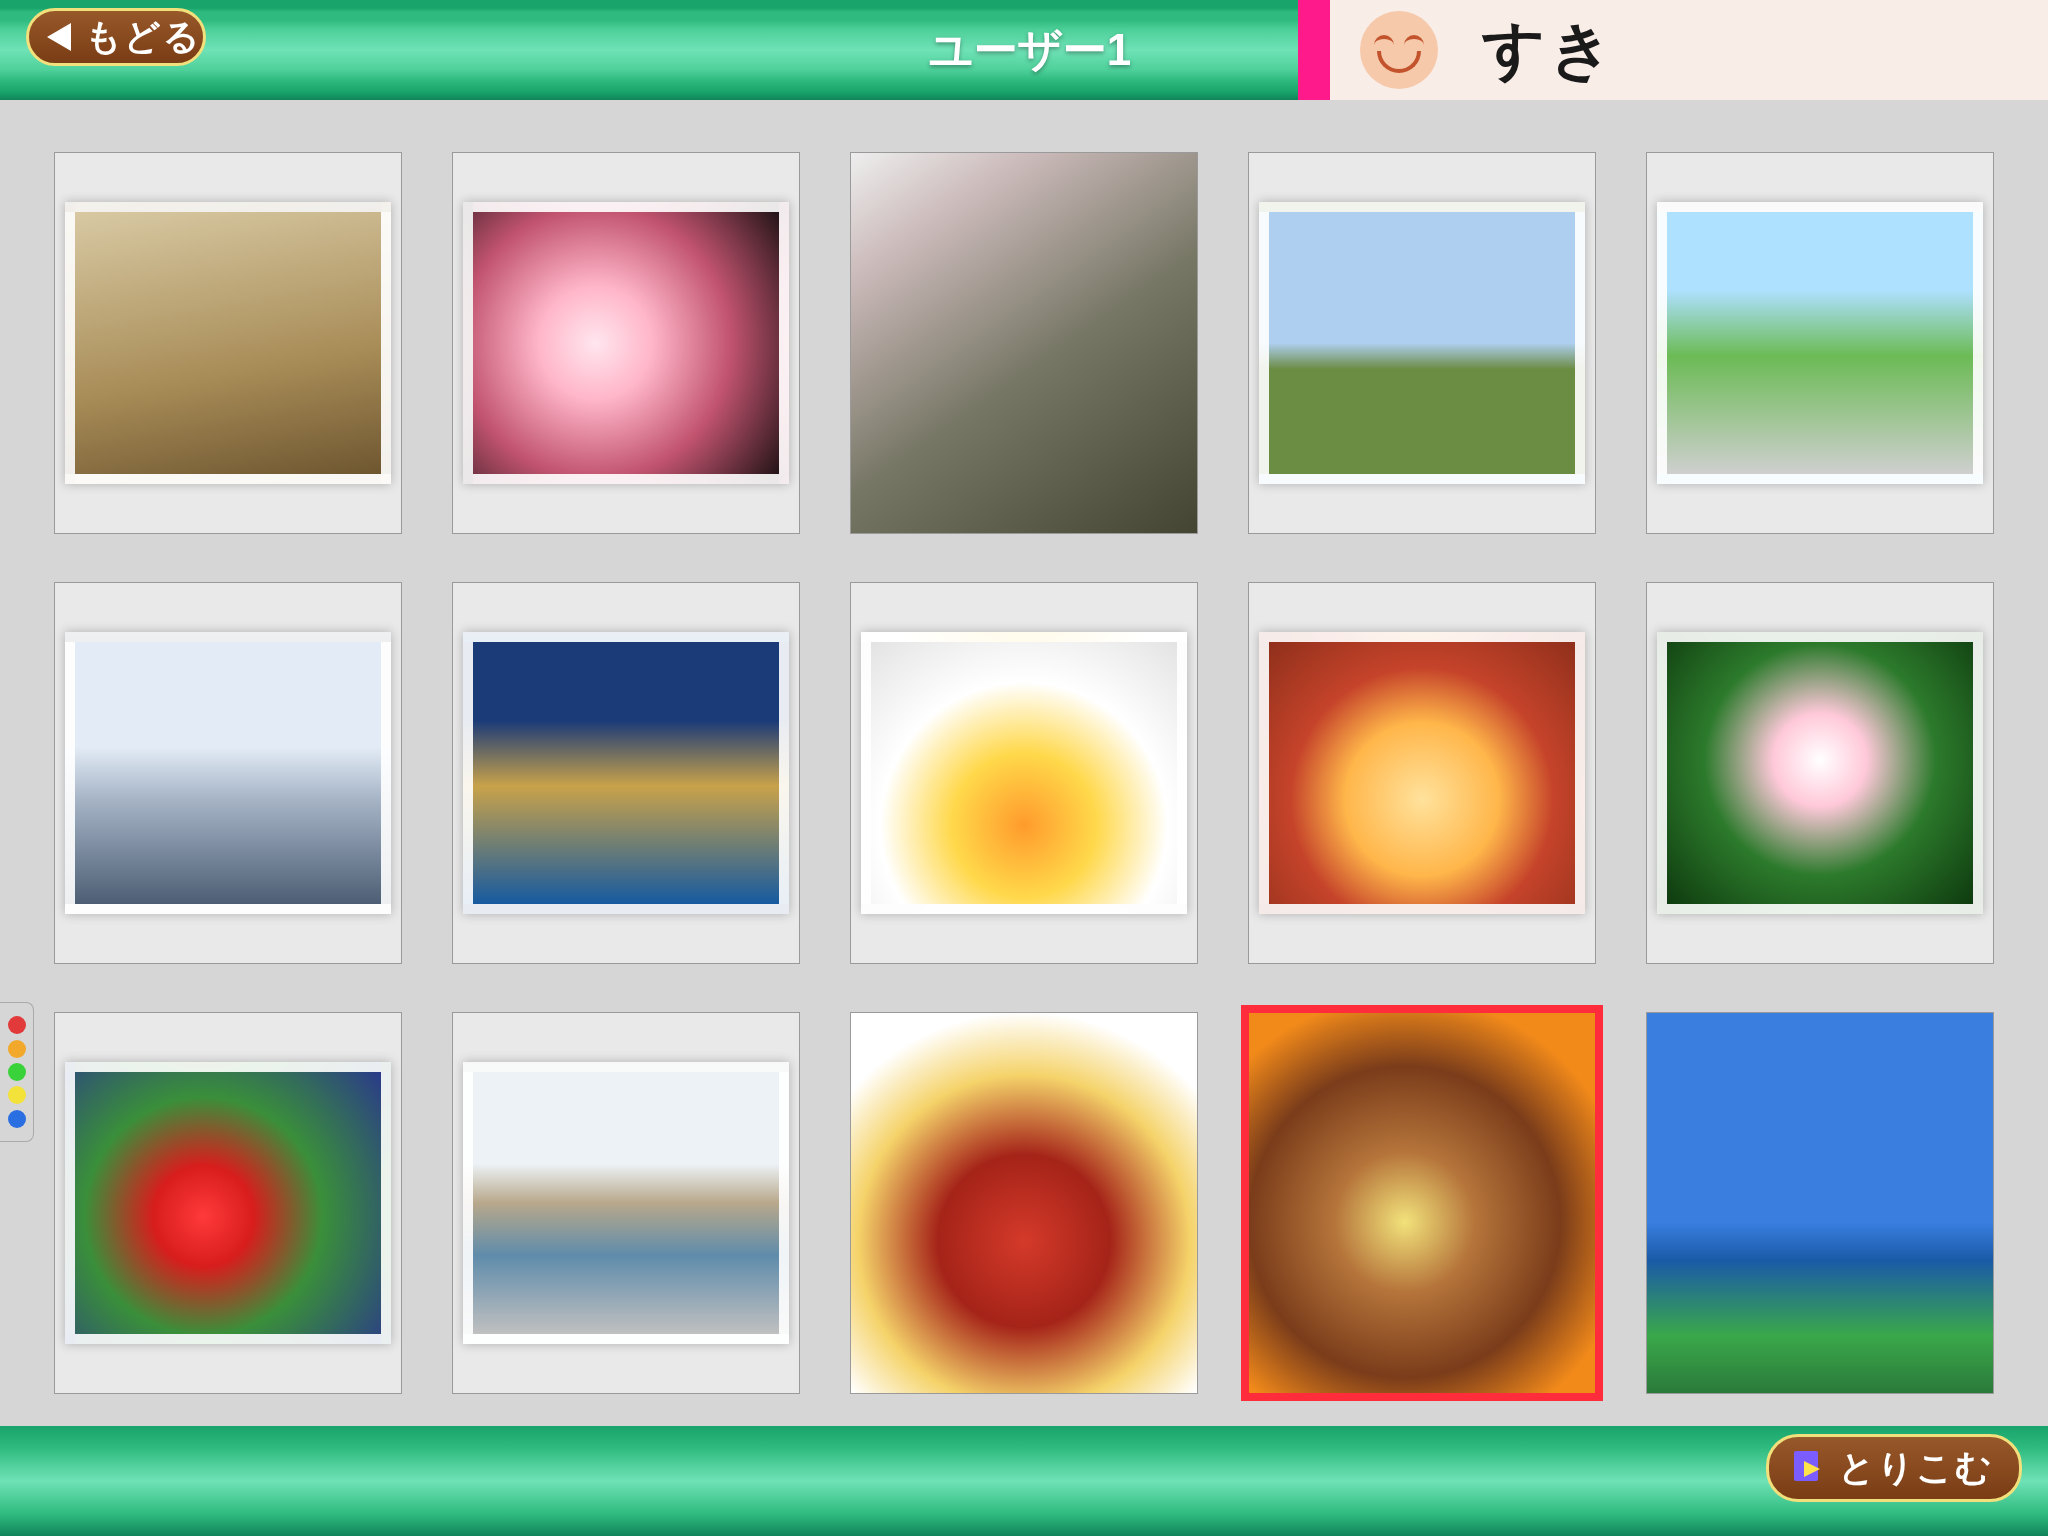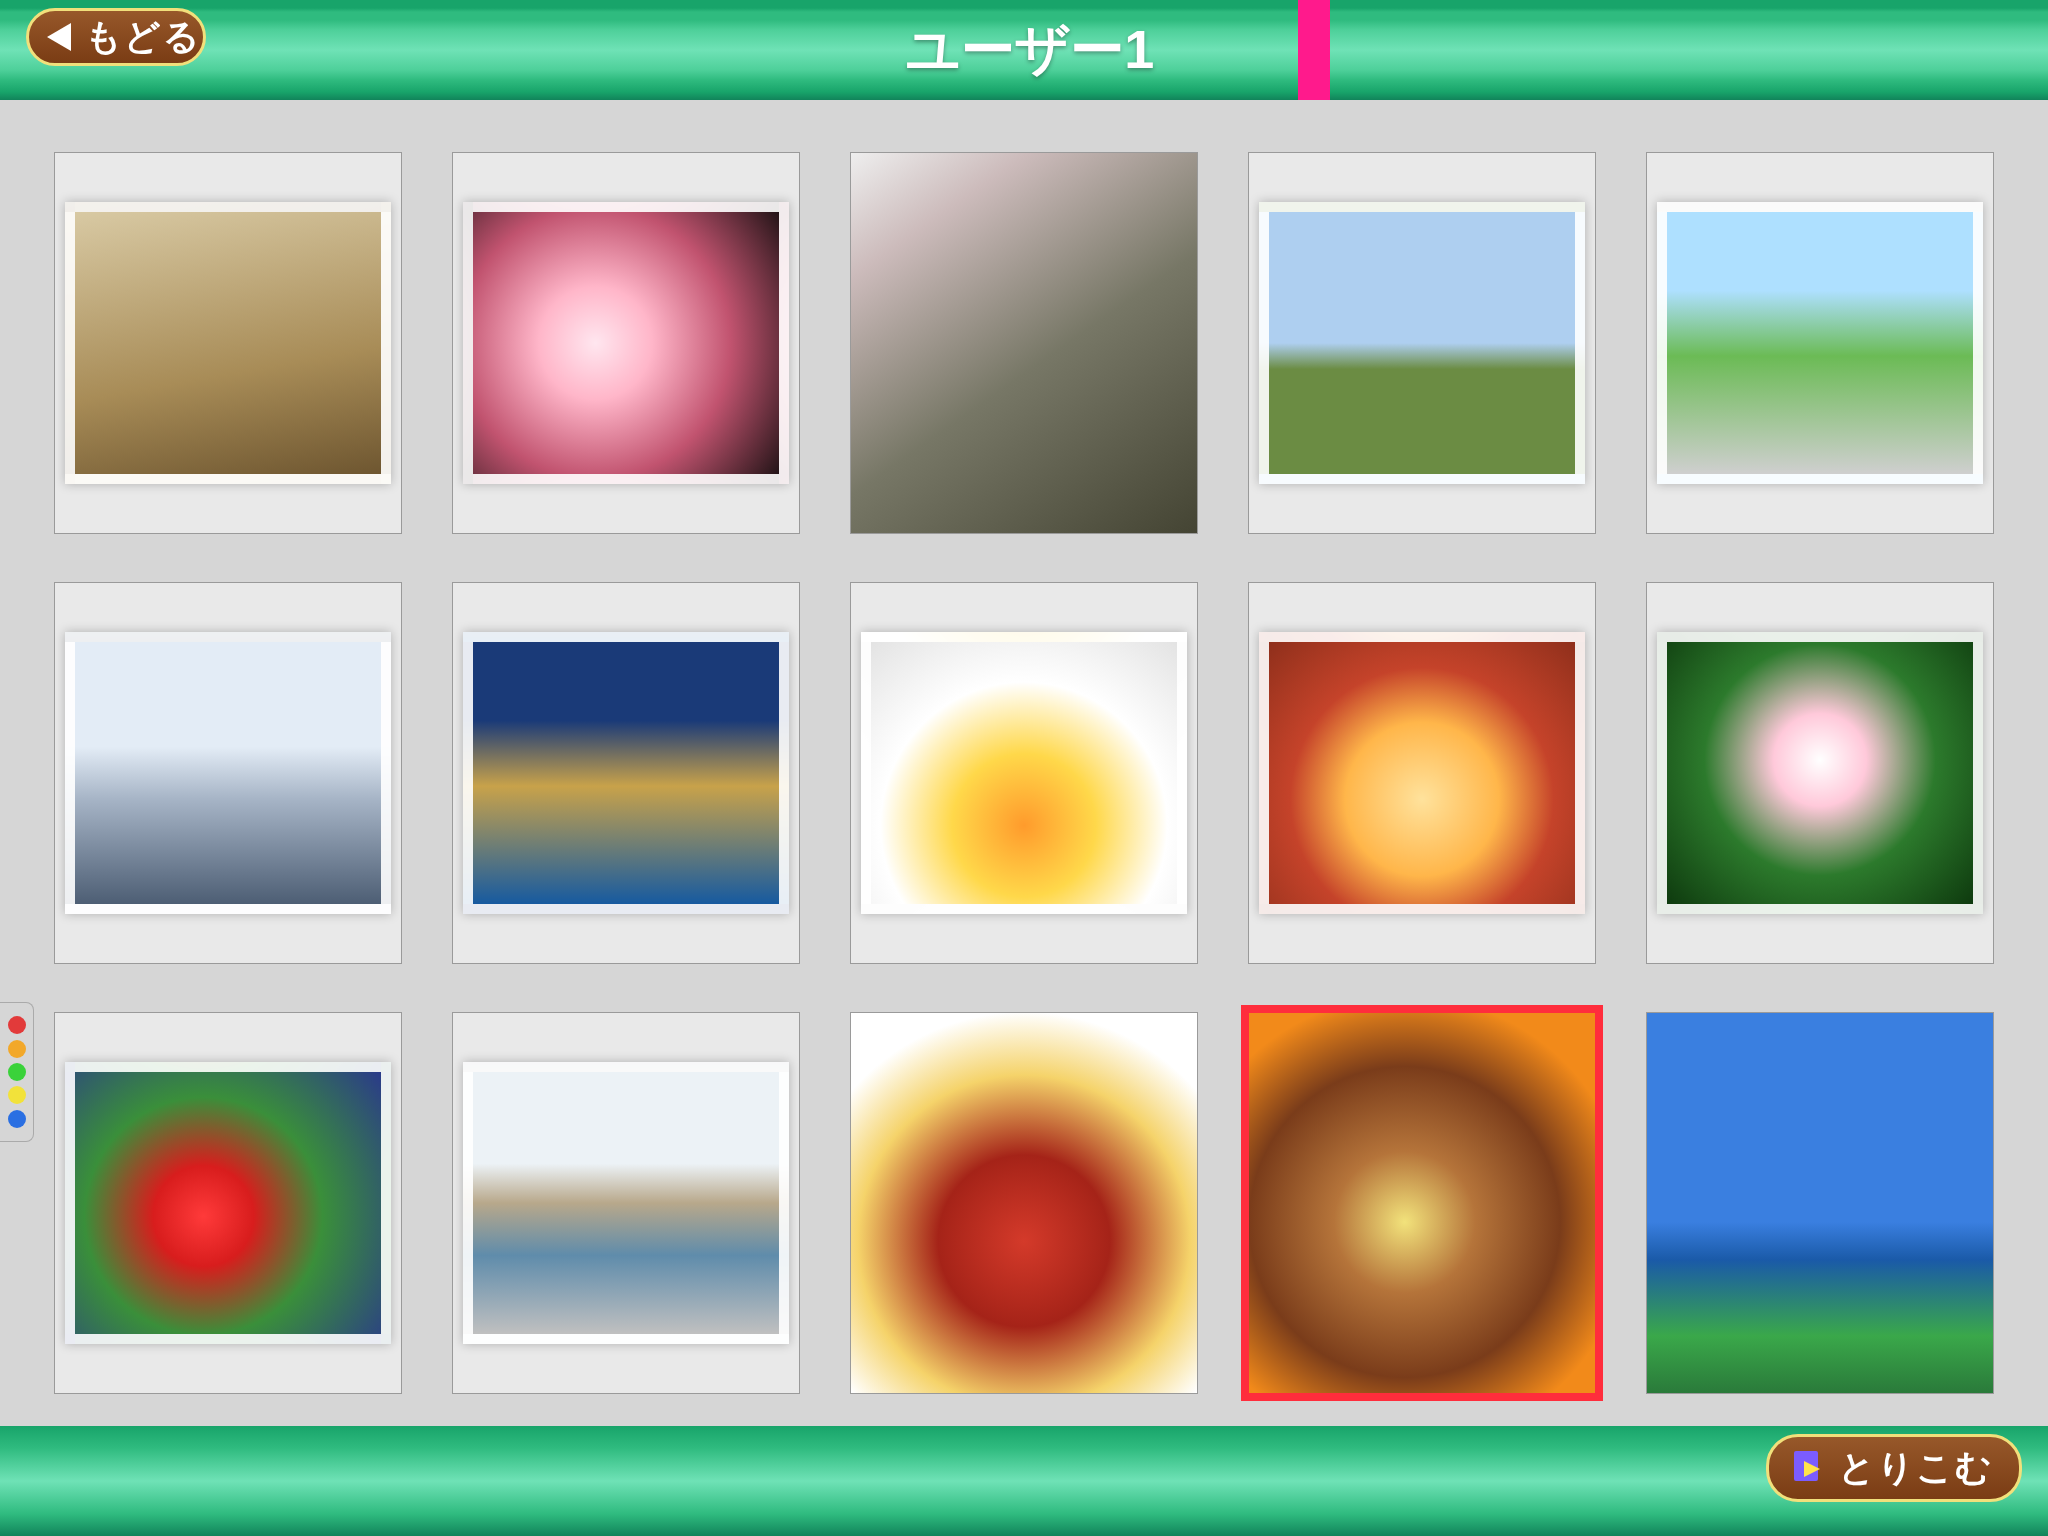--- a/index.html
+++ b/index.html
@@ -17,21 +17,21 @@
 #header::before,#header::after{content:"";position:absolute;left:0;right:0;height:0;}
 #back-btn{position:absolute;left:26px;top:8px;width:180px;height:58px;
   border:3px solid #f1e07b;border-radius:30px;
   background:linear-gradient(to bottom,#97582a 0%,#7a3c14 100%);
   color:#fff;font-size:36px;font-weight:bold;display:flex;align-items:center;
   justify-content:flex-start;padding-left:18px;box-sizing:border-box;cursor:pointer;
   letter-spacing:2px;}
 #back-btn .tri{width:0;height:0;border-top:14px solid transparent;
   border-bottom:14px solid transparent;border-right:24px solid #fff;margin-right:14px;}
 #title{position:absolute;left:0;right:0;top:0;height:100px;display:flex;
-  align-items:center;justify-content:center;color:#fff;font-size:54px;
+  align-items:center;justify-content:center;color:#fff;font-size:44px;
   font-weight:bold;text-shadow:0 2px 4px rgba(0,0,0,.35);pointer-events:none;margin-left:12px;}
 #pinkbar{position:absolute;right:718px;top:0;width:32px;height:100px;background:#ff1a8c;}
 #mood-panel{position:absolute;right:0;top:0;width:718px;height:100px;background:#f9ede7;
   display:flex;align-items:center;padding-left:30px;box-sizing:border-box;}
 #mood-face{width:78px;height:78px;border-radius:50%;background:#f6c9ab;
   display:flex;align-items:center;justify-content:center;position:relative;margin-right:44px;}
 #mood-face .eye{position:absolute;width:20px;height:16px;border-top:4px solid #c3532c;
   border-radius:50% 50% 0 0;top:24px;}
 #mood-face .eye.l{left:14px;} #mood-face .eye.r{right:14px;}
 #mood-face .mouth{position:absolute;width:36px;height:18px;border-bottom:4px solid #c3532c;
@@ -97,20 +97,28 @@
 </head>
 <body>
 
 <div id="header">
   <div id="back-btn">
     <span class="tri"></span>
     <span>もどる</span>
   </div>
   <div id="title">ユーザー1</div>
   <div id="pinkbar"></div>
+  <div id="mood-panel">
+    <div id="mood-face">
+      <span class="eye l"></span>
+        <span class="eye r"></span>
+        <span class="mouth"></span>
+    </div>
+    <span id="mood-label">すき</span>
+  </div>
 </div>
 
 <div id="gallery">
     <div class="thumb" title="建物（ヨーロッパ風ビル）">
       <div class="placeholder ph-building"></div>
     </div>
     <div class="thumb" title="桜の花">
       <div class="placeholder ph-blossom"></div>
     </div>
     <div class="thumb" title="ネコ">

